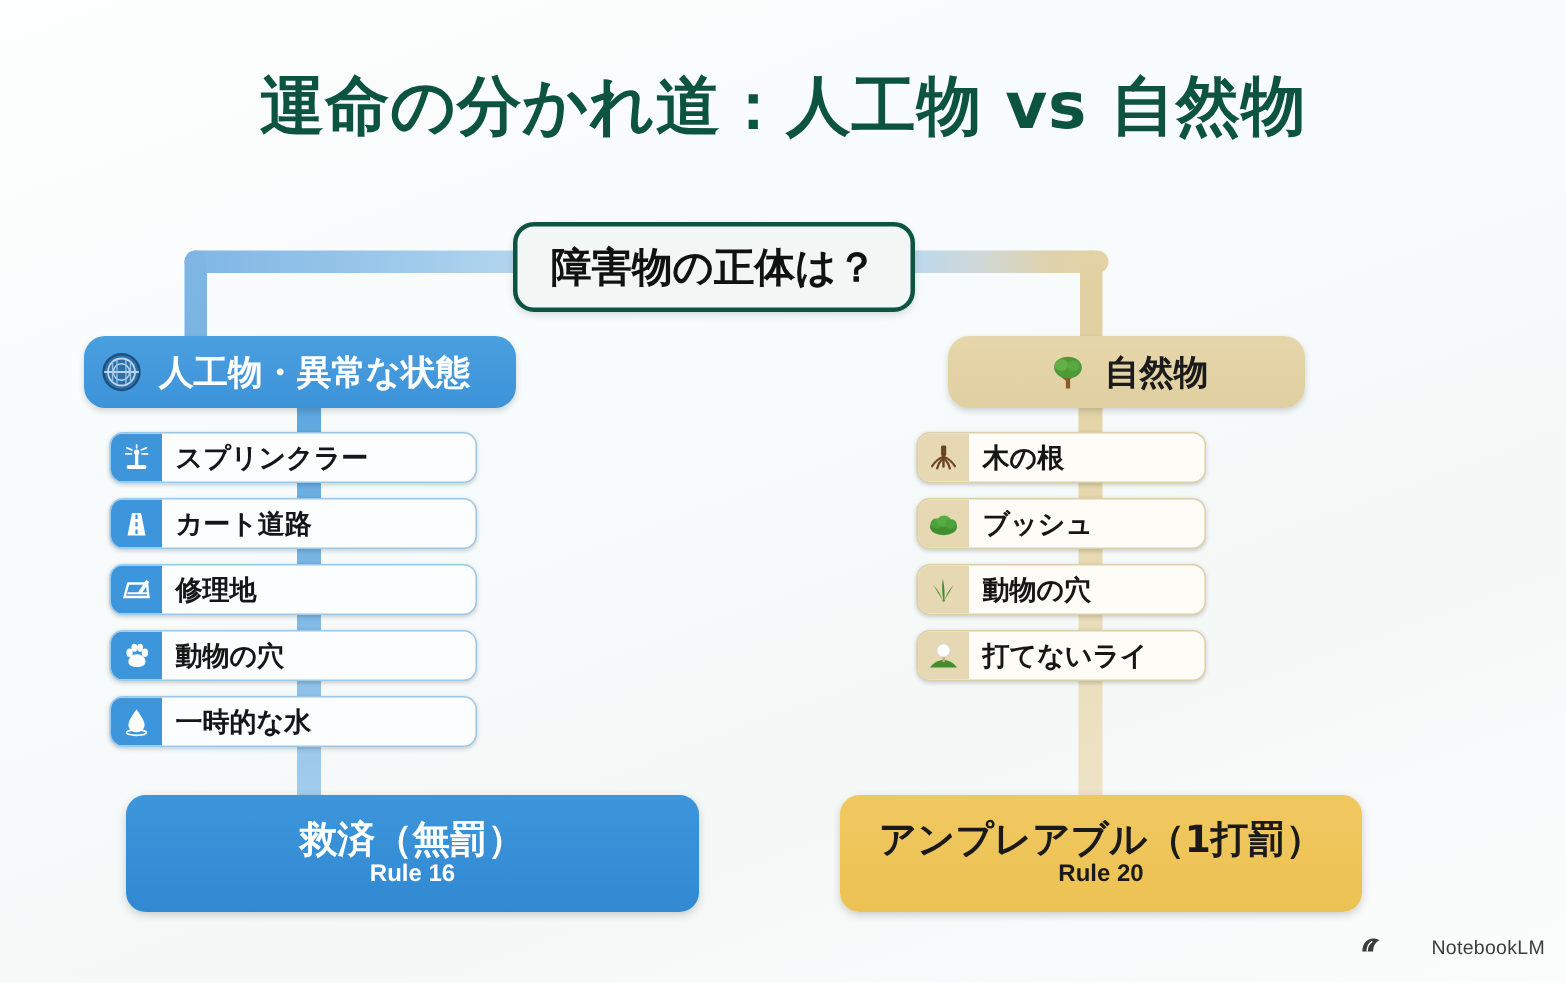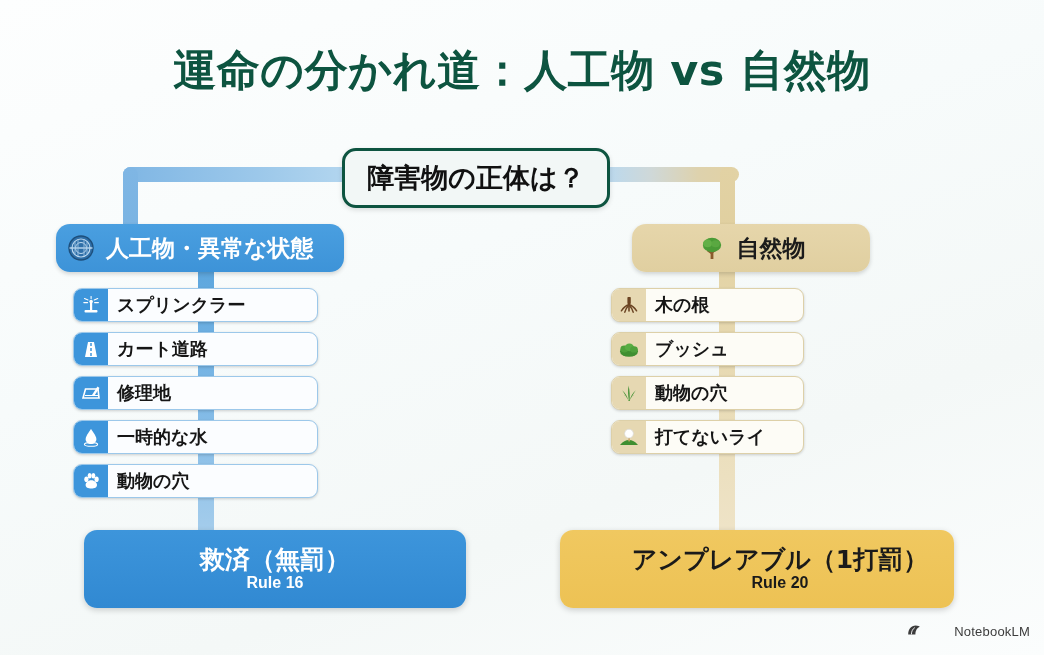--- a/index.html
+++ b/index.html
@@ -233,21 +233,20 @@
     height: 78px;
     background: linear-gradient(180deg, #3d95db 0%, #3189d2 100%);
     margin-left: 44px;
   }
   .result-right {
     left: 560px;
     top: 530px;
     width: 348px;
     height: 78px;
     background: linear-gradient(180deg, #f0c860 0%, #edc254 100%);
-    padding-left: 46px;
   }
   .result .r-title {
     font-size: 25px;
     font-weight: 700;
     white-space: nowrap;
     line-height: 1.12;
   }
   .result .r-rule {
     font-family: "Liberation Sans", sans-serif;
     font-size: 16px;
@@ -352,38 +351,38 @@
             <line x1="5" y1="13.5" x2="18.2" y2="13.5" stroke="#ffffff" stroke-width="1.2"></line>
             <path d="M12 13 L17.5 4.5 L19.5 6 L14 14.3 Z" fill="#ffffff"></path>
           </svg>
         </span>
         <span class="item-label">修理地</span>
       </div>
 
       <div class="item">
         <span class="item-icon">
           <svg width="22" height="22" viewBox="0 0 22 22">
-            <path d="M11 3 C11 3 5.6 10 5.6 13.1 C5.6 16 8 18.1 11 18.1 C14 18.1 16.4 16 16.4 13.1 C16.4 10 11 3 11 3 Z" fill="#ffffff"></path>
-            <ellipse cx="11" cy="18.4" rx="6.6" ry="1.8" fill="none" stroke="#ffffff" stroke-width="1.1"></ellipse>
-          </svg>
-        </span>
-        <span class="item-label">一時的な水</span>
-      </div>
-
-      <div class="item">
-        <span class="item-icon">
-          <svg width="22" height="22" viewBox="0 0 22 22">
             <ellipse cx="6.4" cy="9.2" rx="2.1" ry="2.8" fill="#ffffff"></ellipse>
             <ellipse cx="9.6" cy="5.8" rx="2" ry="2.7" fill="#ffffff"></ellipse>
             <ellipse cx="13.4" cy="5.8" rx="2" ry="2.7" fill="#ffffff"></ellipse>
             <ellipse cx="16.6" cy="9.2" rx="2.1" ry="2.8" fill="#ffffff"></ellipse>
             <path d="M11.3 10.2 C14.6 10.2 17 12.6 17 15.1 C17 17.5 14.6 18.6 11.3 18.6 C8 18.6 5.6 17.5 5.6 15.1 C5.6 12.6 8 10.2 11.3 10.2 Z" fill="#ffffff"></path>
           </svg>
         </span>
         <span class="item-label">動物の穴</span>
+      </div>
+
+      <div class="item">
+        <span class="item-icon">
+          <svg width="22" height="22" viewBox="0 0 22 22">
+            <path d="M11 3 C11 3 5.6 10 5.6 13.1 C5.6 16 8 18.1 11 18.1 C14 18.1 16.4 16 16.4 13.1 C16.4 10 11 3 11 3 Z" fill="#ffffff"></path>
+            <ellipse cx="11" cy="18.4" rx="6.6" ry="1.8" fill="none" stroke="#ffffff" stroke-width="1.1"></ellipse>
+          </svg>
+        </span>
+        <span class="item-label">一時的な水</span>
       </div>
 
     </div>
   </div>
 
   <div class="branch branch-right">
 
     <div class="branch-header">
       <span class="head-icon">
         <svg width="28" height="28" viewBox="0 0 28 28">

